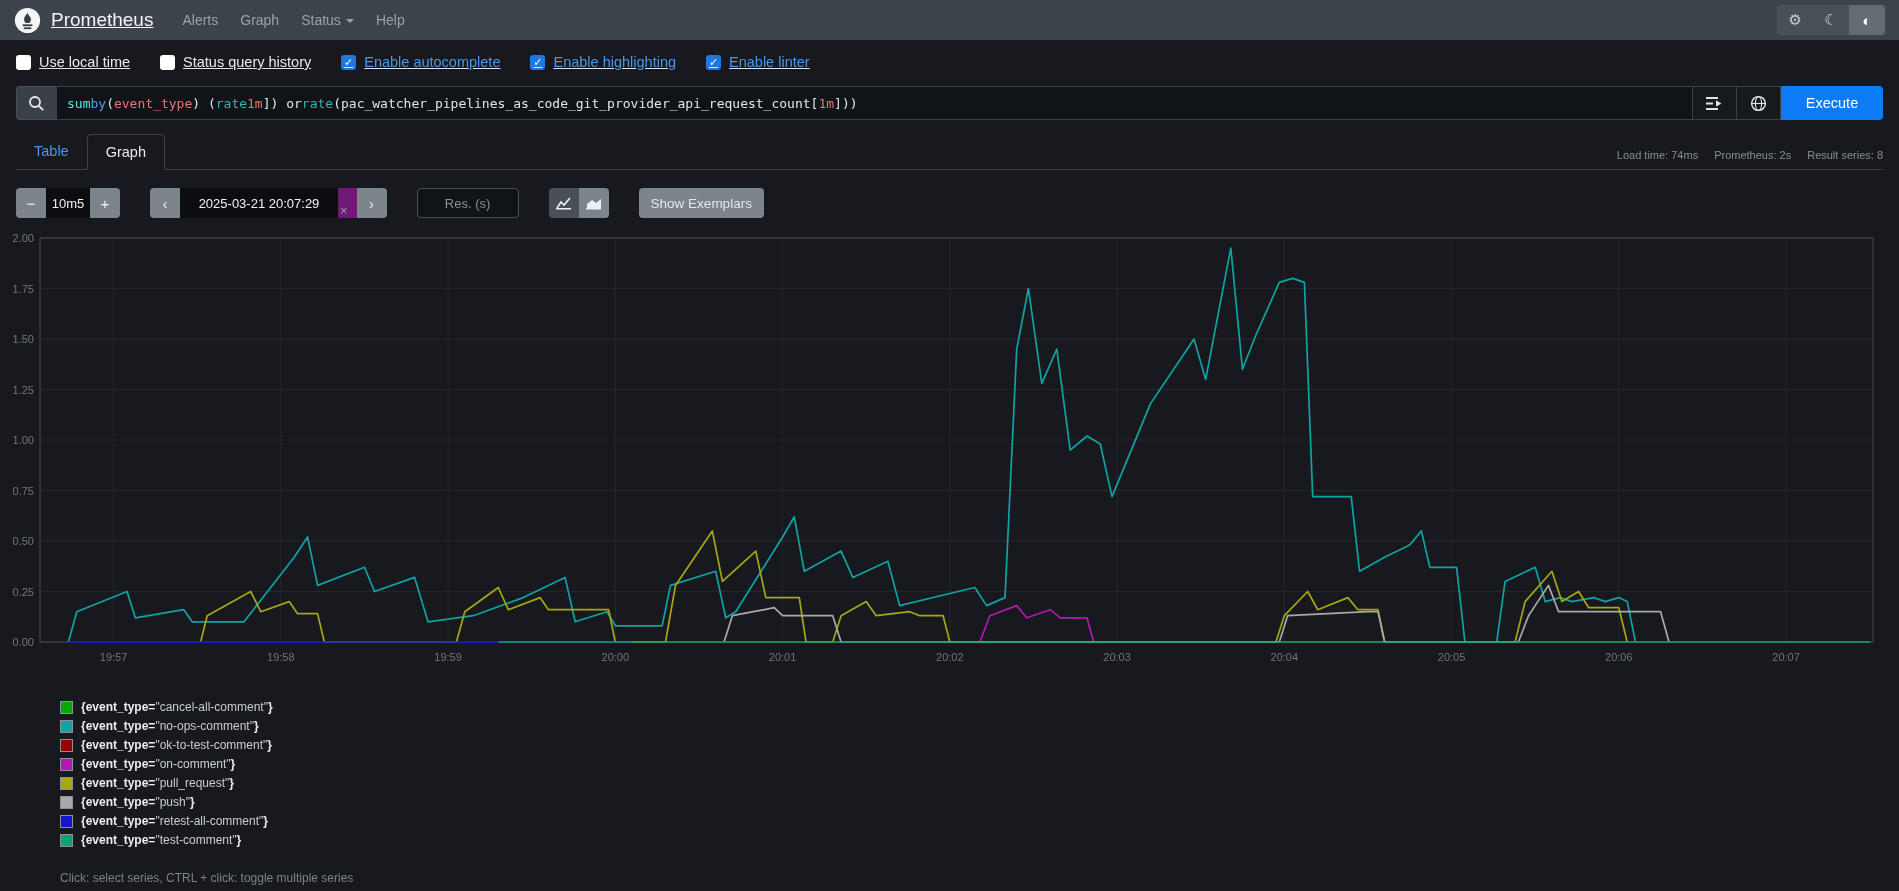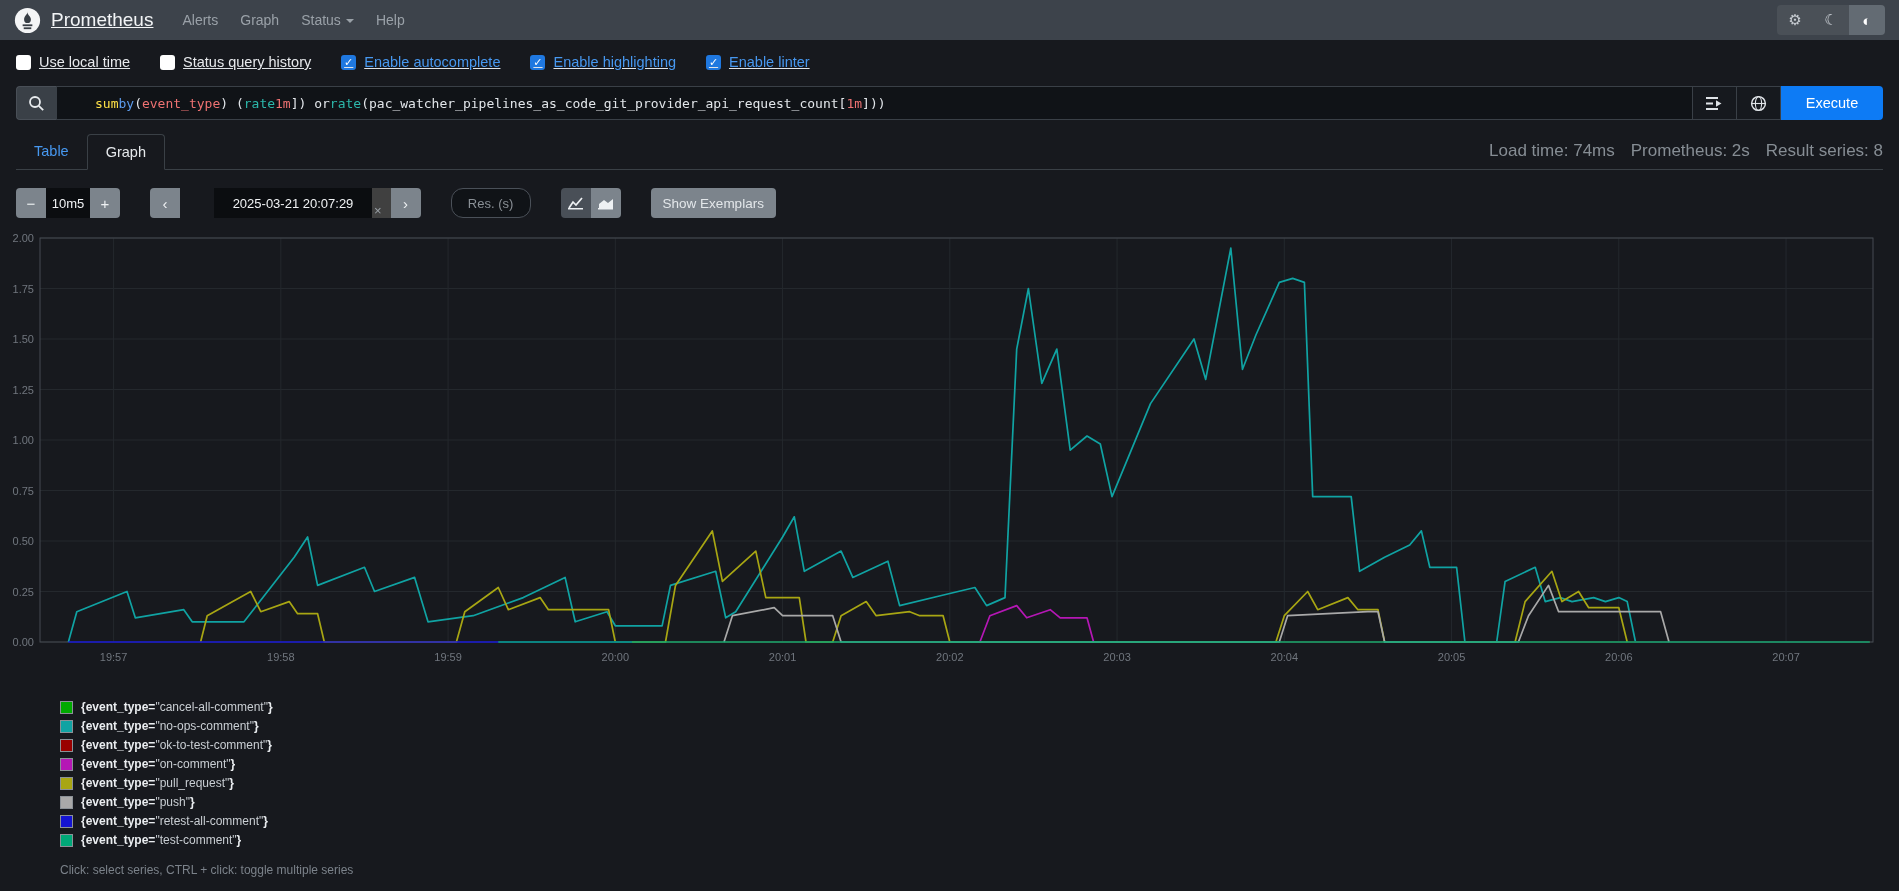--- a/index.html
+++ b/index.html
@@ -22,65 +22,65 @@
   .opt { display:flex; align-items:center; gap:8px; cursor:pointer; font-size:14.5px; color:#e8eaed; }
   .cbx { width:15px; height:15px; border-radius:3px; background:#ffffff; display:inline-flex; align-items:center; justify-content:center; font-size:11px; color:#fff; }
   .cbx.checked { background:#1f78e0; }
   .opt.checked-label { color:#4798f0; }
 
   
   .query-row { display:flex; margin:6px 16px 0 16px; height:34px; }
   .q-prefix { width:40px; background:#3a4047; border:1px solid #494f57; border-right:none; border-radius:4px 0 0 4px; display:flex; align-items:center; justify-content:center; }
   .q-input { flex:1; background:#101317; border:1px solid #3a4047; display:flex; align-items:center; padding:0 10px; font-family:"DejaVu Sans Mono", monospace; font-size:13px; white-space:nowrap; overflow:hidden; }
   .tok-plain { color:#e2e6ea; }
-  .tok-keyword { color:#fde047;margin-left:28px; }
+  .tok-keyword { color:#5eead4; }
   .tok-modifier { color:#5c9cec; }
   .tok-label { color:#ef7272; }
   .tok-duration { color:#ef7272; }
   .tok-function { color:#2cb8ab; }
   .q-btn { width:44px; background:#16191e; border:1px solid #3a4047; border-left:none; display:flex; align-items:center; justify-content:center; color:#dfe3e7; cursor:pointer; font-size:15px; }
   .execute-btn { width:102px; background:#0d7bf5; color:#fff; border:none; border-radius:0 4px 4px 0; font-size:14.5px; cursor:pointer; }
 
   
   .tab-row { display:flex; align-items:flex-end; justify-content:space-between; margin:14px 16px 0 16px; border-bottom:1px solid #3a4046; }
   .tabs { display:flex; }
   .tab { padding:9px 18px; font-size:14.5px; cursor:pointer; }
   .tab.inactive { color:#4798f0; }
   .tab.active { color:#e6e9ec; background:#17191e; border:1px solid #3a4046; border-bottom:1px solid #17191e; border-radius:4px 4px 0 0; margin-bottom:-1px; }
-  .stats { display:flex; gap:16px; font-size:17px; color:#868d94; padding-bottom:8px; }
+  .stats { display:flex; gap:16px; font-size:11px; color:#868d94; padding-bottom:8px; }
 
   
   .toolbar { display:flex; align-items:center; padding:18px 16px 0 16px; }
   .grp { display:flex; border-radius:4px; overflow:hidden; }
   .grp + .grp, .grp + .btn-secondary, .res-input { margin-left:30px; }
   .tb-btn { background:#7c848c; border:none; color:#eef1f3; height:30px; min-width:30px; font-size:15px; cursor:pointer; display:flex; align-items:center; justify-content:center; }
   .tb-btn.pressed { background:#494f57; }
   .dark-input { background:#0b0d10; border:none; color:#f0f2f4; height:30px; font-size:13px; text-align:center; outline:none; }
   .range-input { width:44px;text-align:center; }
-  .date-wrap { background:#404040; display:flex; align-items:flex-end;margin-left:34px; }
+  .date-wrap { background:#701a75; display:flex; align-items:flex-end; }
   .date-input { width:158px; text-align:center; }
   .clear-x { color:#9aa0a6; font-size:13px; padding:0 9px 0 2px; cursor:pointer; }
-  .res-input { width:80px; height:30px; background:#101317; border:1px solid #4a5058; border-radius:12px; color:#dfe3e7; text-align:center; font-size:13px; outline:none; }
+  .res-input { width:102px; height:30px; background:#101317; border:1px solid #4a5058; border-radius:4px; color:#dfe3e7; text-align:center; font-size:13px; outline:none; }
   .res-input::placeholder { color:#8a9096; }
   .btn-secondary { background:#7c848c; border:none; color:#e3e7ea; height:30px; padding:0 12px; border-radius:4px; font-size:13.5px; cursor:pointer; }
 
   
   .chart-wrap { margin:12px 16px 0 10px; }
   svg.chart { display:block; }
   .grid { stroke:#24282d; stroke-width:1; }
   .plot-border { stroke:#464b52; stroke-width:1; }
   .ytick, .xtick { fill:#70767e; font-size:11px; font-family:"Liberation Sans", sans-serif; }
 
   
   .legend { padding:26px 0 0 60px; }
   .legend-item { display:flex; align-items:center; gap:8px; margin-bottom:5px; cursor:pointer; }
   .swatch { width:13px; height:13px; border:1px solid #8b9197; display:inline-block; }
   .legend-label { font-size:12px; color:#c9ced3; }
   .legend-label b { color:#eaedf0; }
-  .legend-hint { margin-top:16px; font-size:12px; color:#7b828a; }
+  .legend-hint { margin-top:24px; font-size:12px; color:#7b828a; }
 </style>
 </head>
 <body>
 
 <div class="navbar">
   <div class="brand">
     <svg class="logo" viewBox="0 0 30 30">
       <circle cx="15" cy="15" r="14" fill="#f4f5f6"></circle>
       <path d="M15 4.5 C15.6 8 11.2 10 11.2 13.8 a3.8 4 0 0 0 7.6 0 C18.8 10.4 14.2 8.6 15 4.5 Z" fill="#383e45"></path>
       <rect x="9.6" y="19.3" width="10.8" height="2" fill="#383e45"></rect>

